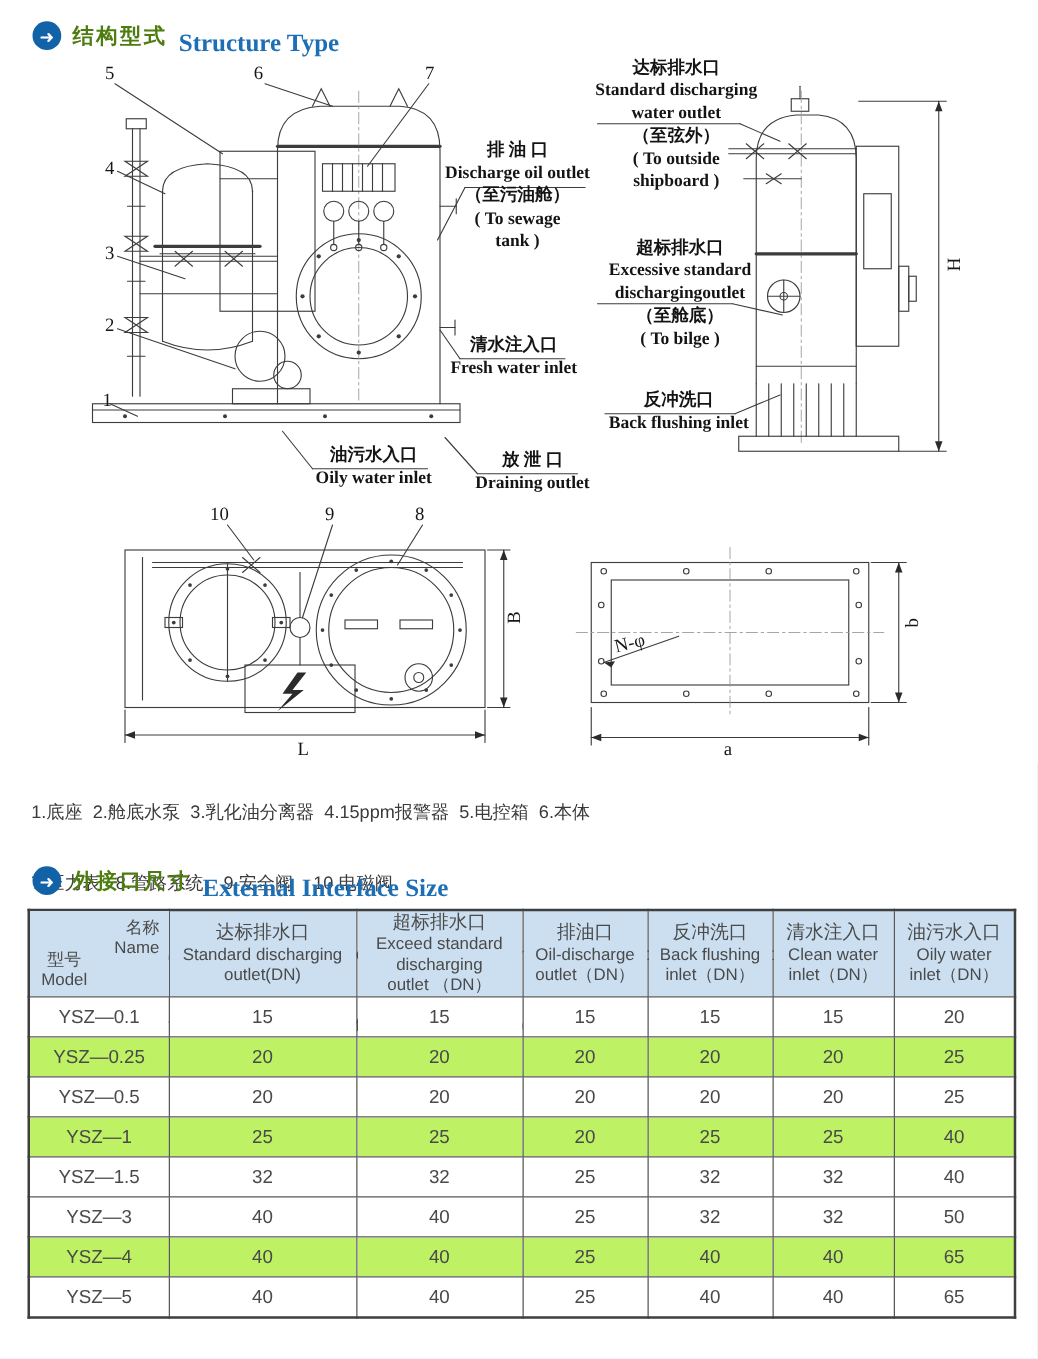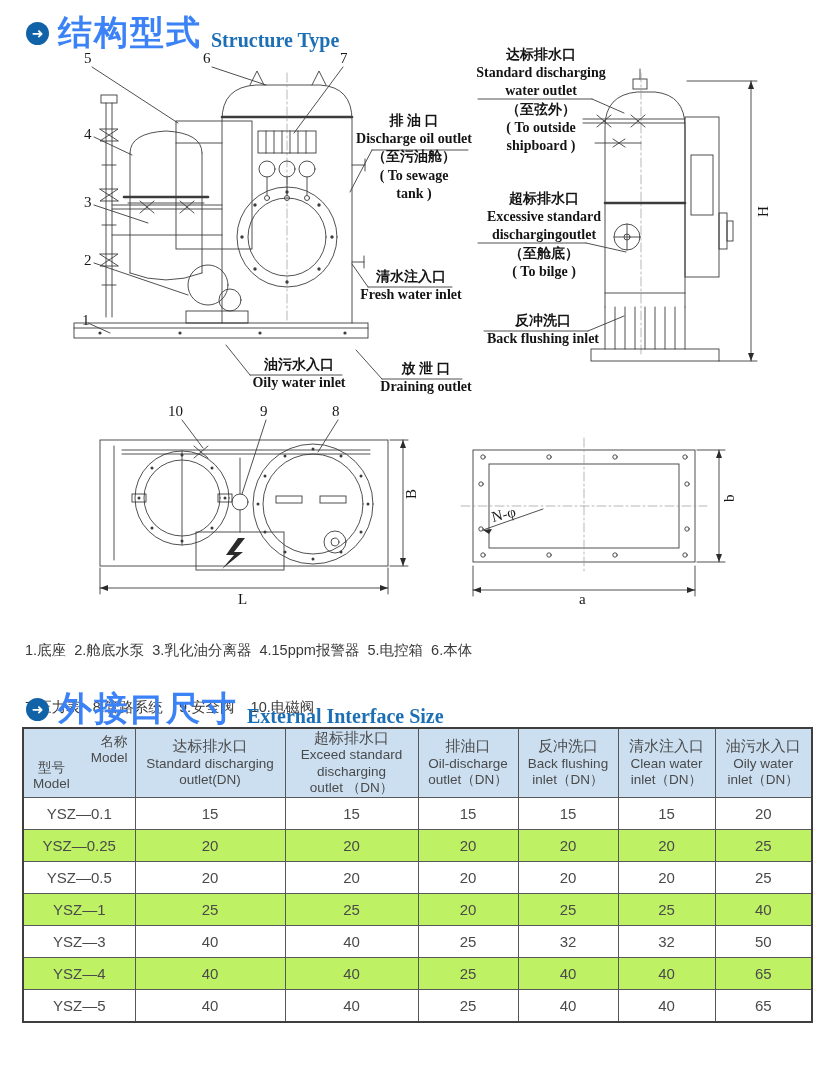--- a/index.html
+++ b/index.html
@@ -4,21 +4,21 @@
 <style>
   html,body{margin:0;padding:0;background:#e8e8e8;}
   .page{position:relative;width:830px;height:1087px;background:#ffffff;margin:0 auto;
         font-family:"Liberation Sans","DejaVu Sans",sans-serif;overflow:hidden;}
   .abs{position:absolute;}
 
   
   .sec-header{position:absolute;left:26px;display:flex;align-items:center;gap:9px;}
   .bullet{width:23px;height:23px;border-radius:50%;background:#1262a8;color:#fff;
           display:inline-flex;align-items:center;justify-content:center;font-size:14px;line-height:1;}
-  .sec-cn{font-size:34px;font-weight:bold;color:#3b82f6;letter-spacing:2px;}
+  .sec-cn{font-size:17px;font-weight:bold;color:#4d7c0f;letter-spacing:2px;}
   .sec-en{font-size:20px;font-weight:bold;color:#1c6fb5;font-family:"Liberation Serif","DejaVu Serif",serif;
           padding-top:4px;margin-top:10px;}
 
   
   .ann{position:absolute;text-align:center;white-space:pre-line;color:#141414;
        font-family:"Liberation Serif","DejaVu Serif",serif;font-weight:bold;
        font-size:14px;line-height:1.3;}
 
   
   svg.draw{overflow:visible;}
@@ -365,21 +365,21 @@
         <col style="width:133px">
       <col style="width:100px">
         <col style="width:100px">
         <col style="width:97px">
         <col style="width:97px">
     </colgroup>
     <thead>
       <tr>
         <th class="corner">
           <span class="corner-top">名称
-Model</span>
+Name</span>
           <span class="corner-bottom">型号
 Model</span>
         </th>
         <th>
           <span class="cn">达标排水口</span>
             <span class="en">Standard discharging
 outlet(DN)</span>
         </th>
         <th>
           <span class="cn">超标排水口</span>
@@ -440,20 +440,29 @@
         <tr class="stripe">
           <td>YSZ—1</td>
           <td>25</td>
           <td>25</td>
           <td>20</td>
           <td>25</td>
           <td>25</td>
           <td>40</td>
         </tr>
         <tr>
+          <td>YSZ—1.5</td>
+          <td>32</td>
+          <td>32</td>
+          <td>25</td>
+          <td>32</td>
+          <td>32</td>
+          <td>40</td>
+        </tr>
+        <tr>
           <td>YSZ—3</td>
           <td>40</td>
           <td>40</td>
           <td>25</td>
           <td>32</td>
           <td>32</td>
           <td>50</td>
         </tr>
         <tr class="stripe">
           <td>YSZ—4</td>

